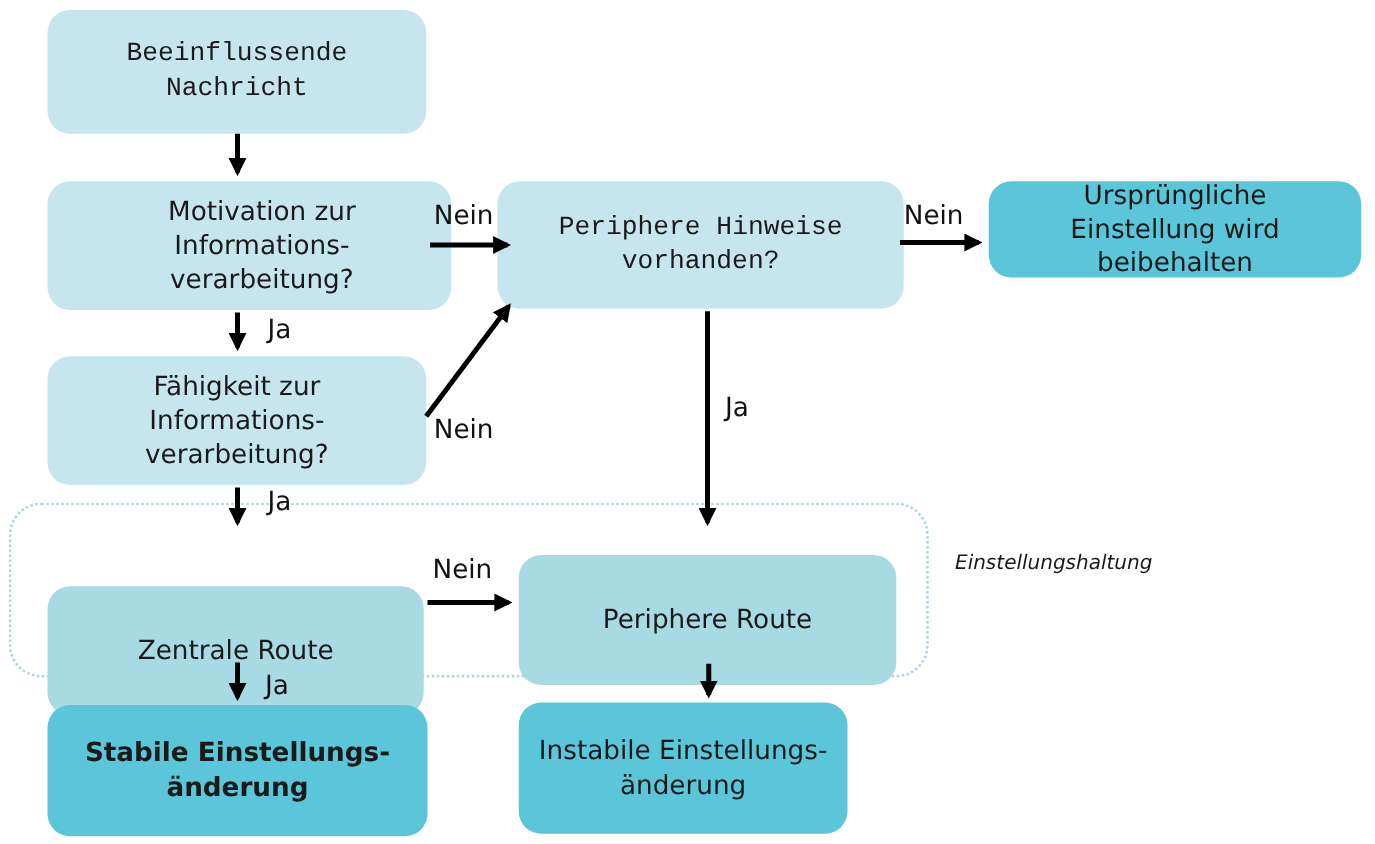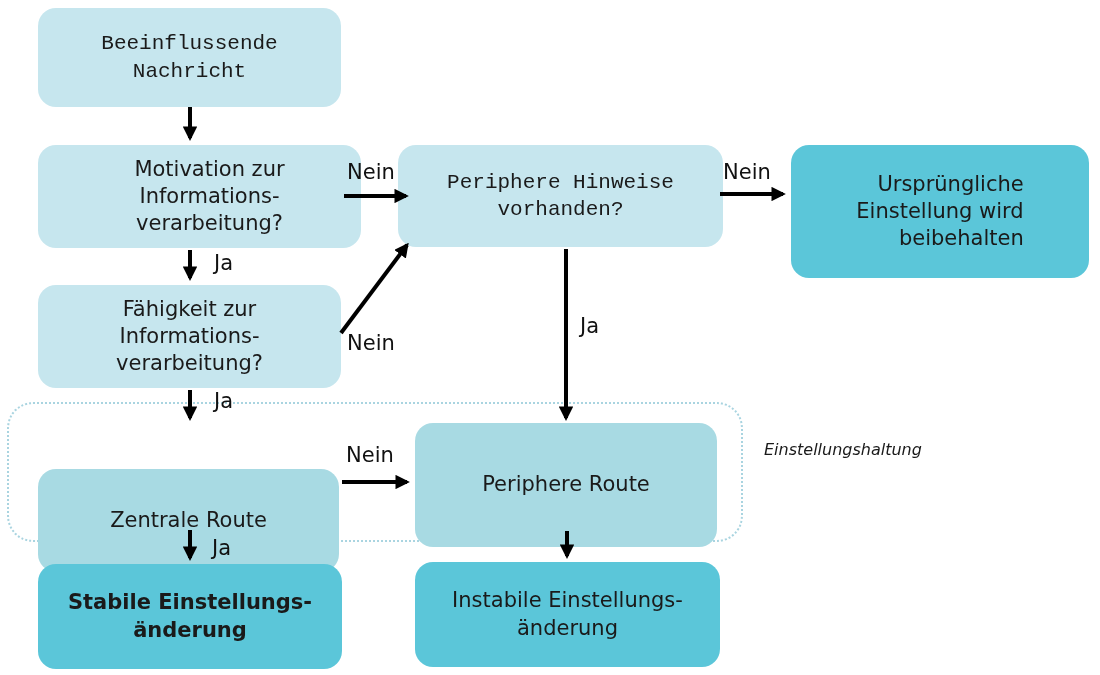--- a/index.html
+++ b/index.html
@@ -29,26 +29,26 @@
     z-index: 2;
   }
   .node.light  { background: #c6e6ee; }
   .node.medium { background: #a8dae3; }
   .node.dark   { background: #5bc6d9; }
 
   
   #node-a { left: 38px;  top: 8px;   width: 303px; height: 99px; font-family: Liberation Mono, monospace;  }
   #node-b { left: 38px;  top: 145px; width: 303px; height: 103px; padding-left: 20px; }
   #node-c { left: 398px; top: 145px; width: 325px; height: 102px; font-family: Liberation Mono, monospace; }
-  #node-d { left: 791px; top: 145px; width: 298px; height: 133px; text-align: right; }
+  #node-d { left: 791px; top: 145px; width: 298px; height: 77px; }
   #node-e { left: 38px;  top: 285px; width: 303px; height: 103px; }
   #node-f { left: 38px;  top: 425px; width: 301px; height: 103px; margin-top: 44px; }
-  #node-g { left: 415px; top: 423px; width: 302px; height: 124px; }
+  #node-g { left: 415px; top: 444px; width: 302px; height: 104px; }
   #node-h { left: 38px;  top: 564px; width: 304px; height: 105px; font-weight: bold; }
-  #node-i { left: 415px; top: 562px; width: 305px; height: 105px; }
+  #node-i { left: 415px; top: 562px; width: 263px; height: 105px; }
 
   .group-box {
     position: absolute;
     left: 7px;
     top: 402px;
     width: 736px;
     height: 140px;
     border: 2px dotted #a9d4e0;
     border-radius: 26px;
     z-index: 1;

